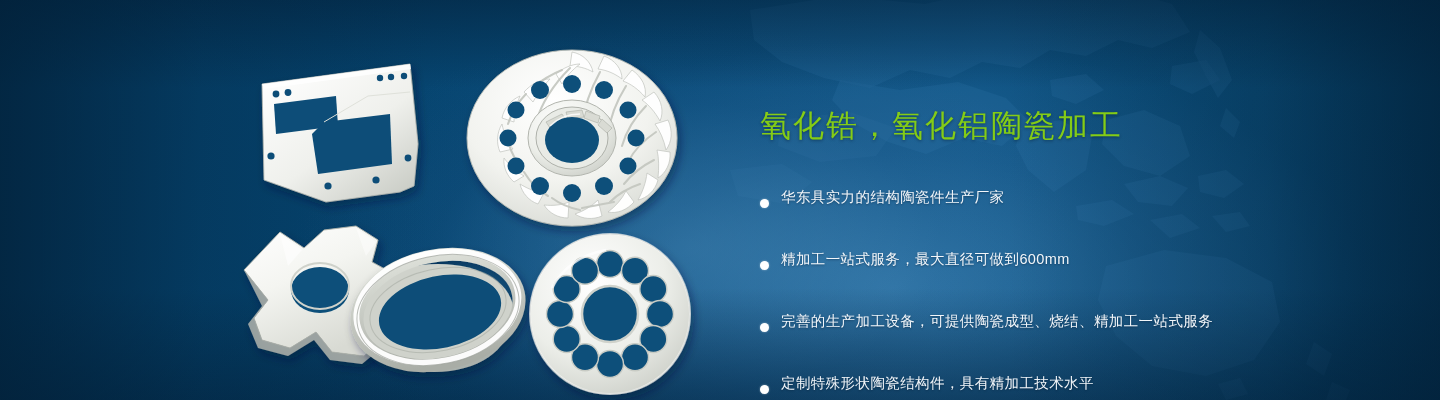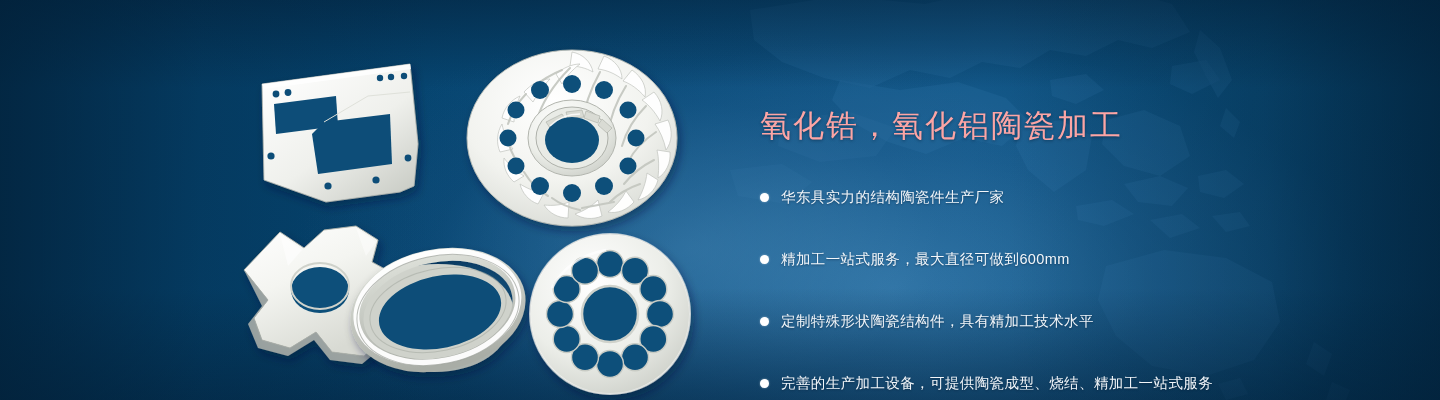--- a/index.html
+++ b/index.html
@@ -44,32 +44,32 @@
     width:470px;height:350px;
   }
   .parts svg{width:100%;height:100%;display:block;overflow:visible;}
 
   
   .copy{
     position:absolute;left:760px;top:106px;
     width:650px;
   }
   .headline{
-    color:#fca5a5;
+    color:#84cc16;
     font-size:31px;
     line-height:40px;
     letter-spacing:2px;
     font-weight:400;
     margin:0 0 22px 0;
     text-shadow:0 1px 3px rgba(0,20,40,.45);
     white-space:nowrap;
   }
   .bullets{list-style:none;margin:0;padding:0;}
   .bullet{
-    display:flex;align-items:center;
+    display:flex;align-items:flex-end;
     margin-bottom:8px;
     white-space:nowrap;
     margin-top:40px;
   }
   .bullet:last-child{margin-bottom:0;}
   .dot{
     flex:0 0 auto;
     width:9px;height:9px;border-radius:50%;
     background:#ffffff;
     margin-right:12px;
@@ -315,22 +315,22 @@
       <li class="bullet">
         <span class="dot"></span>
         <span class="bullet-text">华东具实力的结构陶瓷件生产厂家</span>
       </li>
       <li class="bullet">
         <span class="dot"></span>
         <span class="bullet-text">精加工一站式服务，最大直径可做到600mm</span>
       </li>
       <li class="bullet">
         <span class="dot"></span>
-        <span class="bullet-text">定制特殊形状陶瓷结构件，具有精加工技术水平</span>
+        <span class="bullet-text">完善的生产加工设备，可提供陶瓷成型、烧结、精加工一站式服务</span>
       </li>
       <li class="bullet">
         <span class="dot"></span>
-        <span class="bullet-text">完善的生产加工设备，可提供陶瓷成型、烧结、精加工一站式服务</span>
+        <span class="bullet-text">定制特殊形状陶瓷结构件，具有精加工技术水平</span>
       </li>
     </ul>
   </div>
 
 </div>
 
 </body></html>

